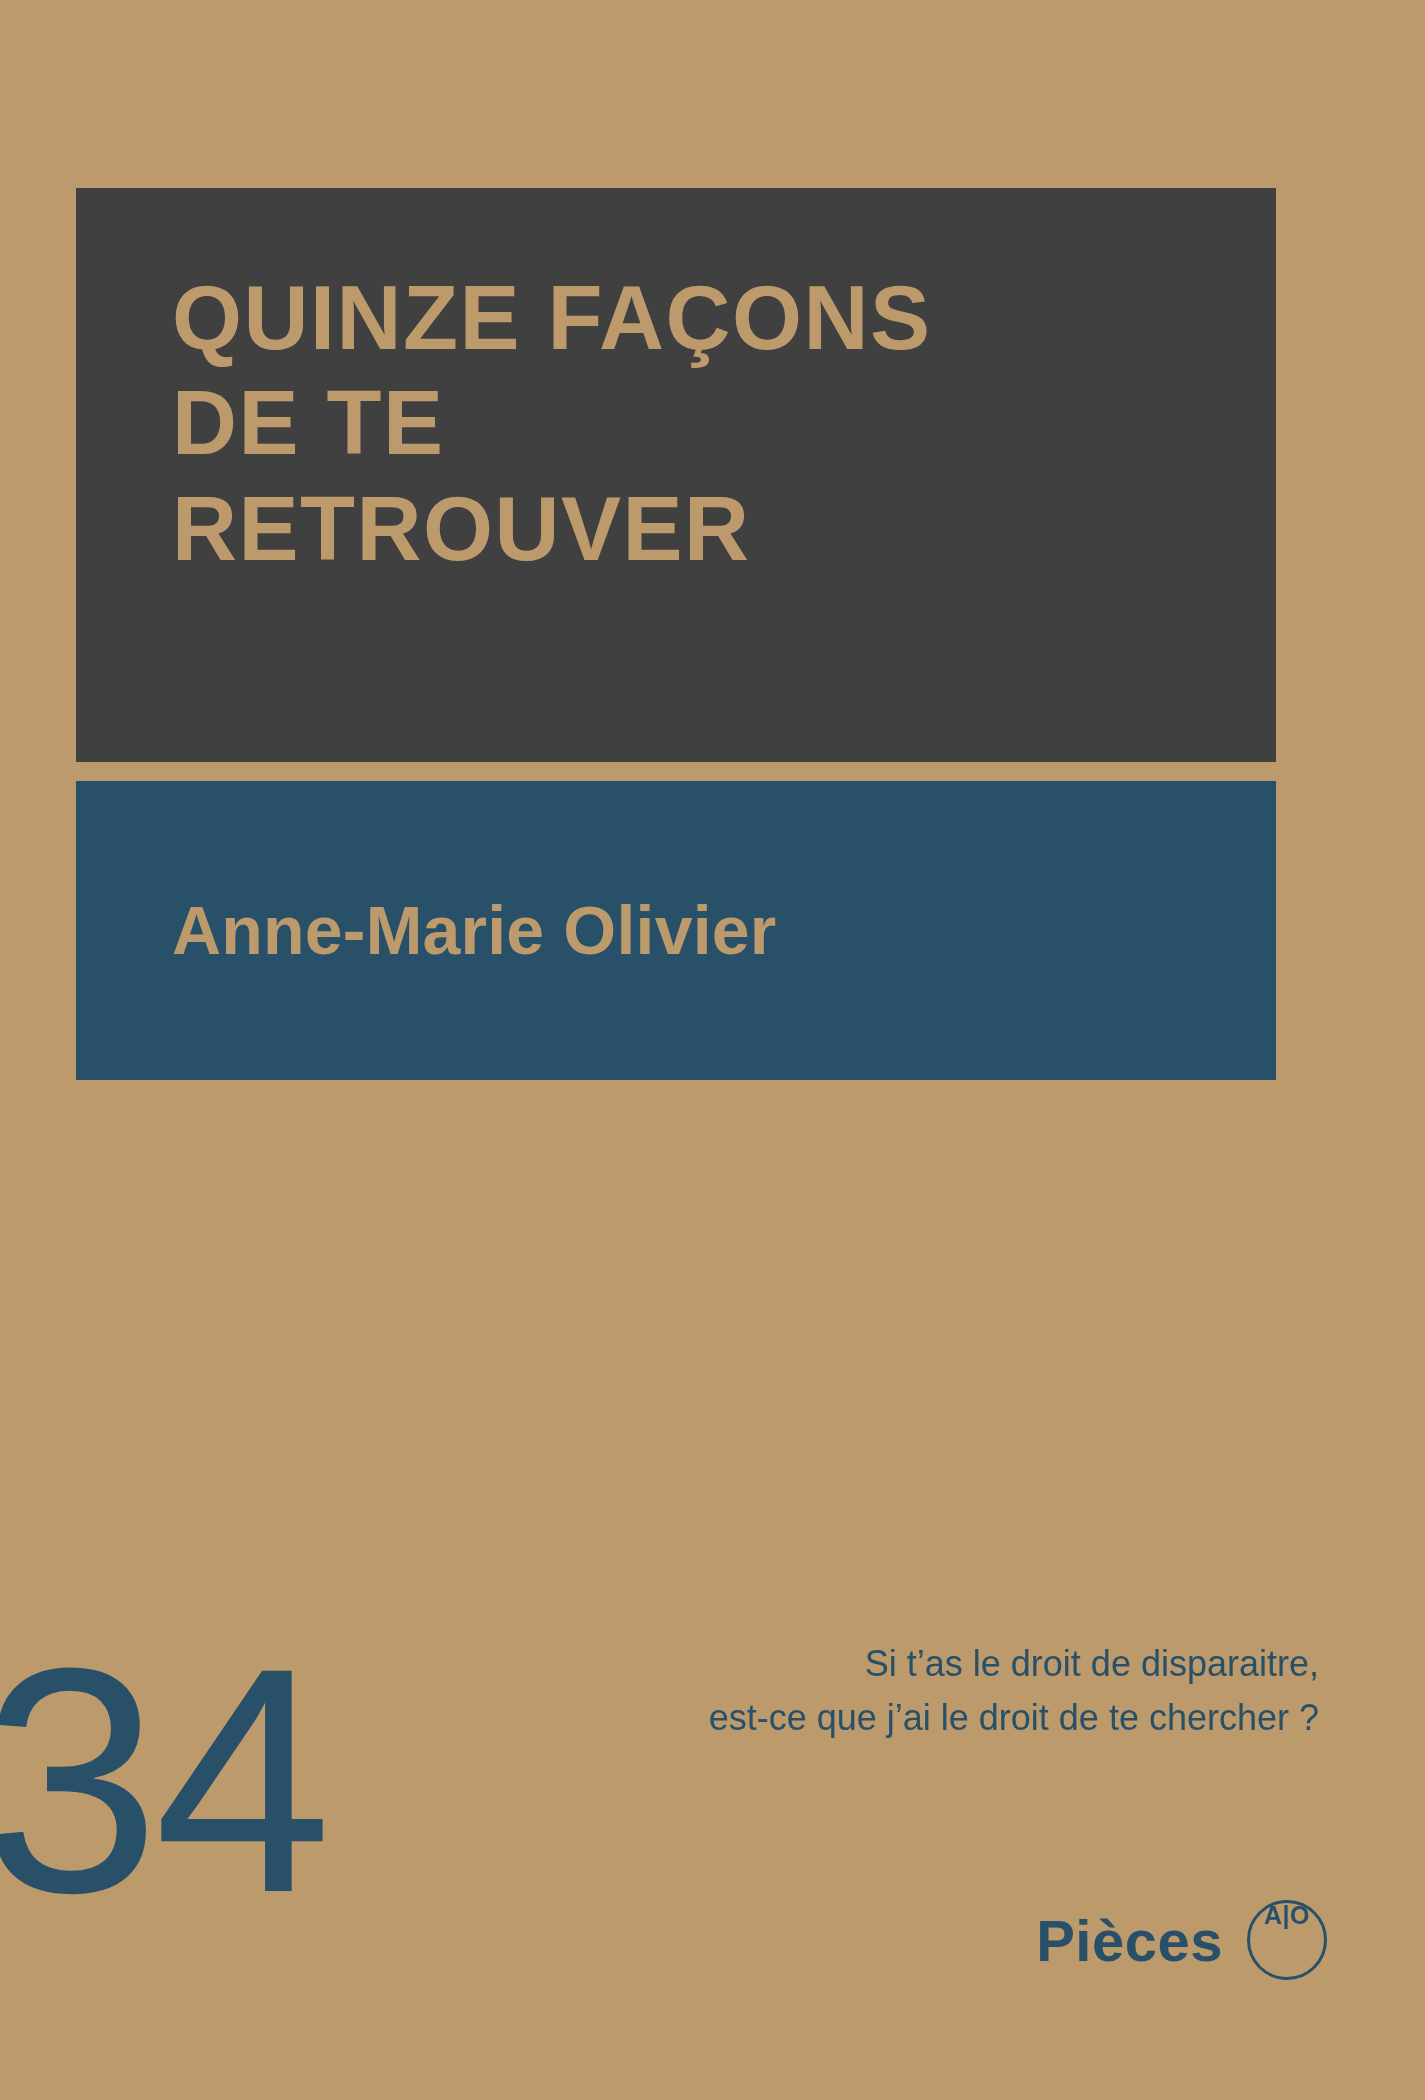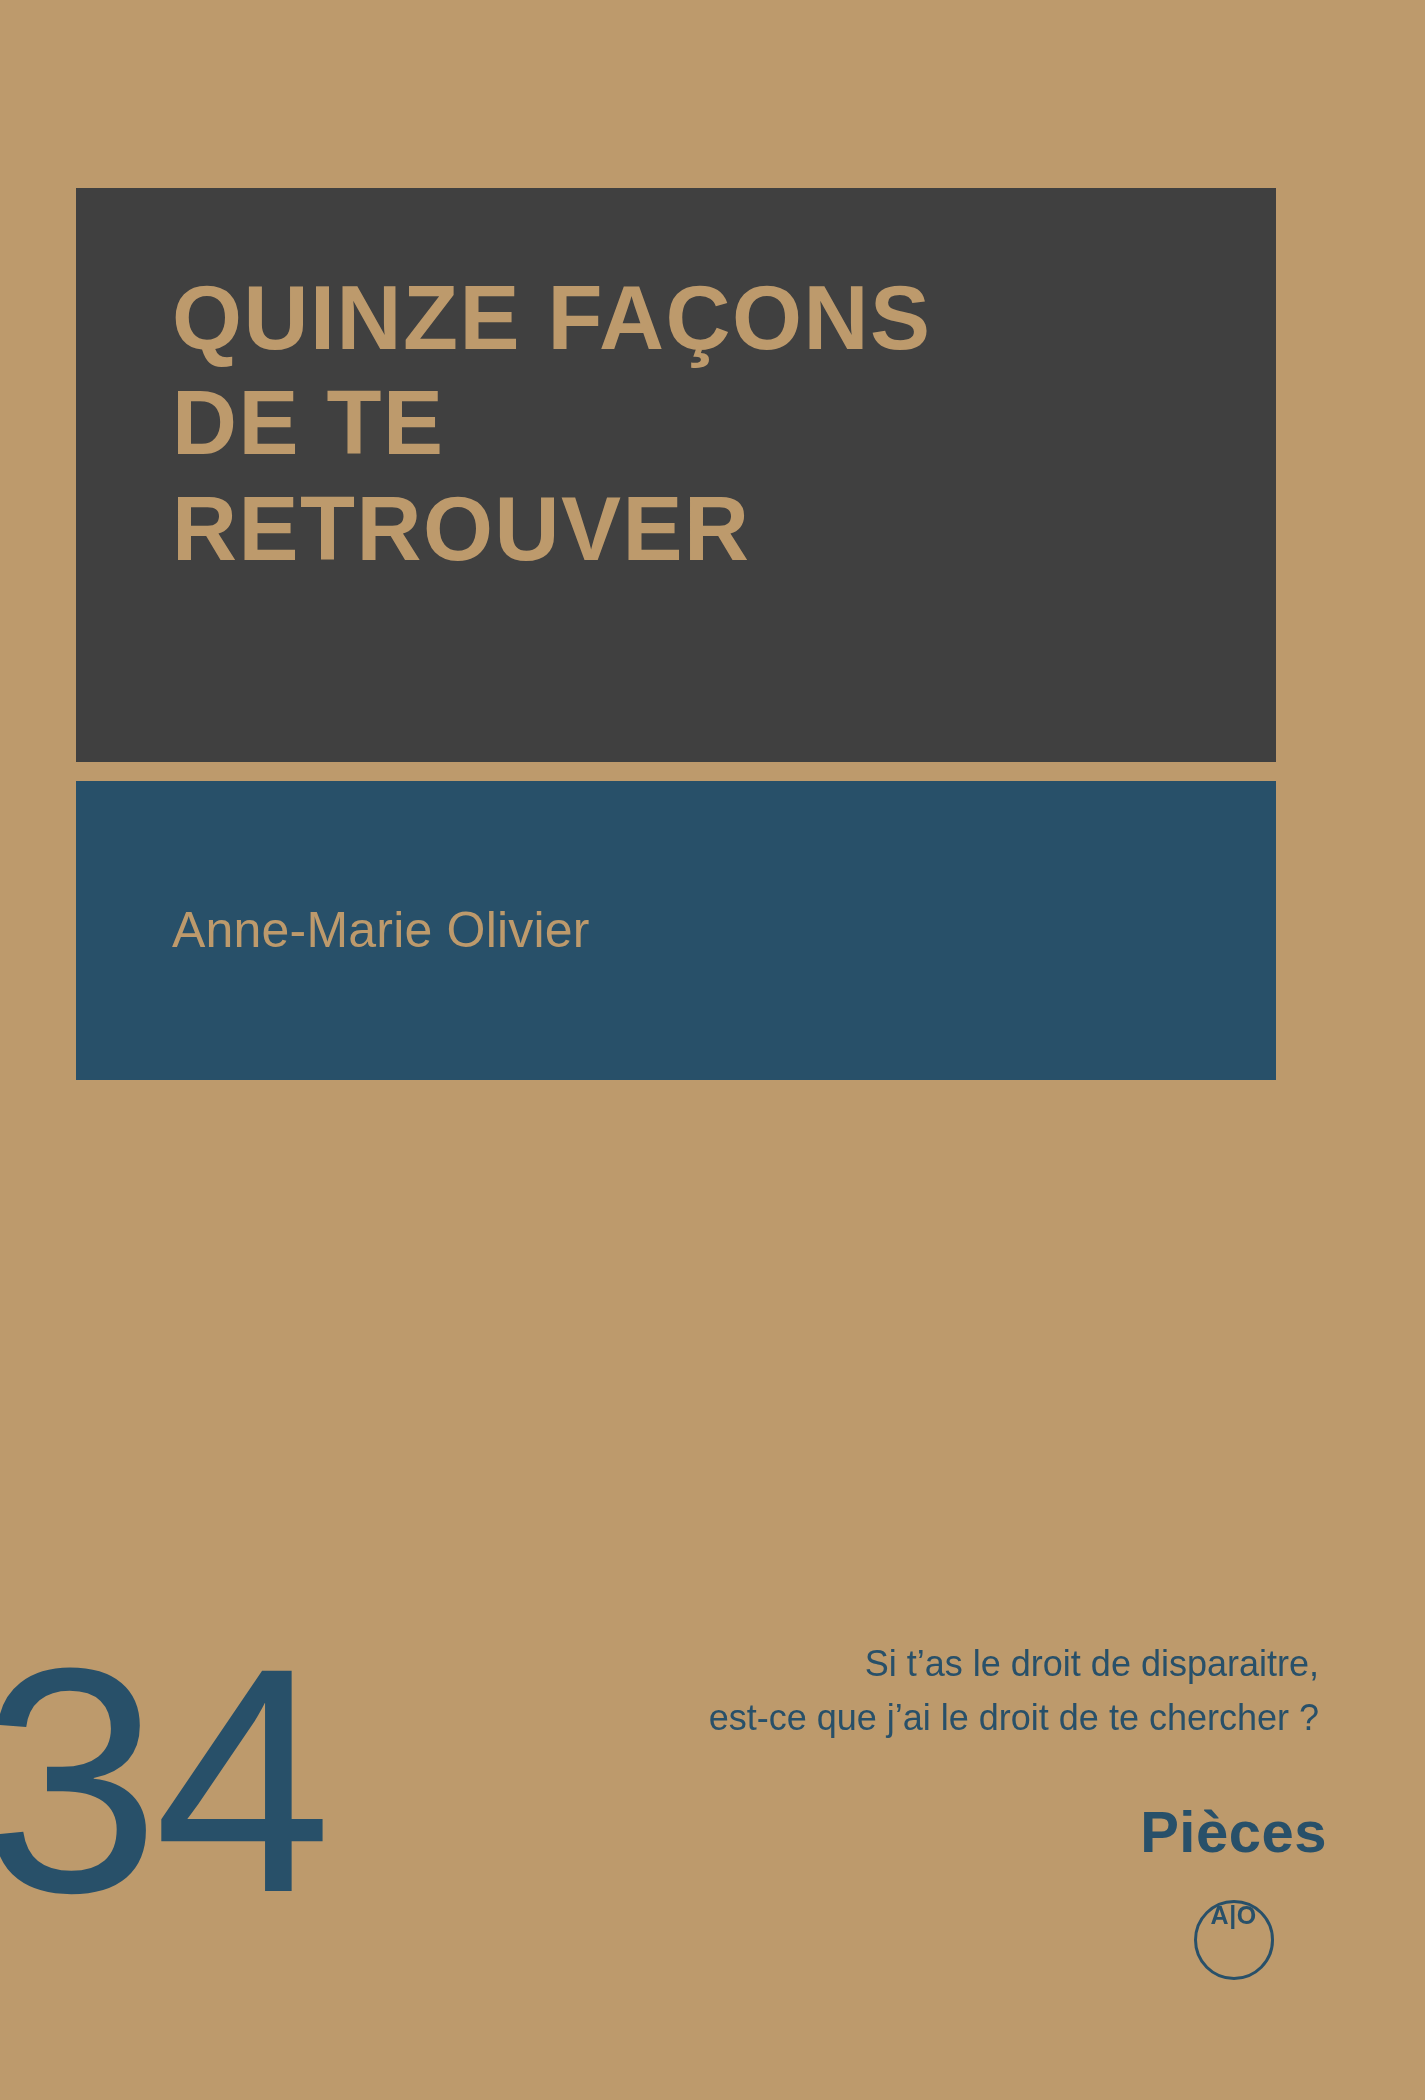--- a/index.html
+++ b/index.html
@@ -52,22 +52,22 @@
     width: 1200px;
     height: 299px;
     background: #285069;
     box-sizing: border-box;
     display: flex;
     align-items: center;
     padding-left: 96px;
   }
   .author-text {
     color: #bd9a6c;
-    font-size: 50px;
-    font-weight: normal;
+    font-size: 68px;
+    font-weight: bold;
     letter-spacing: 0.2px;
     line-height: 1.1;
   }
 
   
   .collection-number {
     position: absolute;
     left: -18px;
     top: 1620px;
     color: #285069;
@@ -91,22 +91,21 @@
     white-space: pre-line;
   }
 
   
   .publisher {
     position: absolute;
     right: 98px;
     bottom: 120px;
     display: flex;
     align-items: center;
-    gap: 35px;
-    flex-direction: column;
+    gap: 24px;
   }
   .publisher-name {
     color: #285069;
     font-size: 58px;
     font-weight: bold;
     letter-spacing: 0.5px;
   }
   .publisher-mark {
     width: 74px;
     height: 74px;

